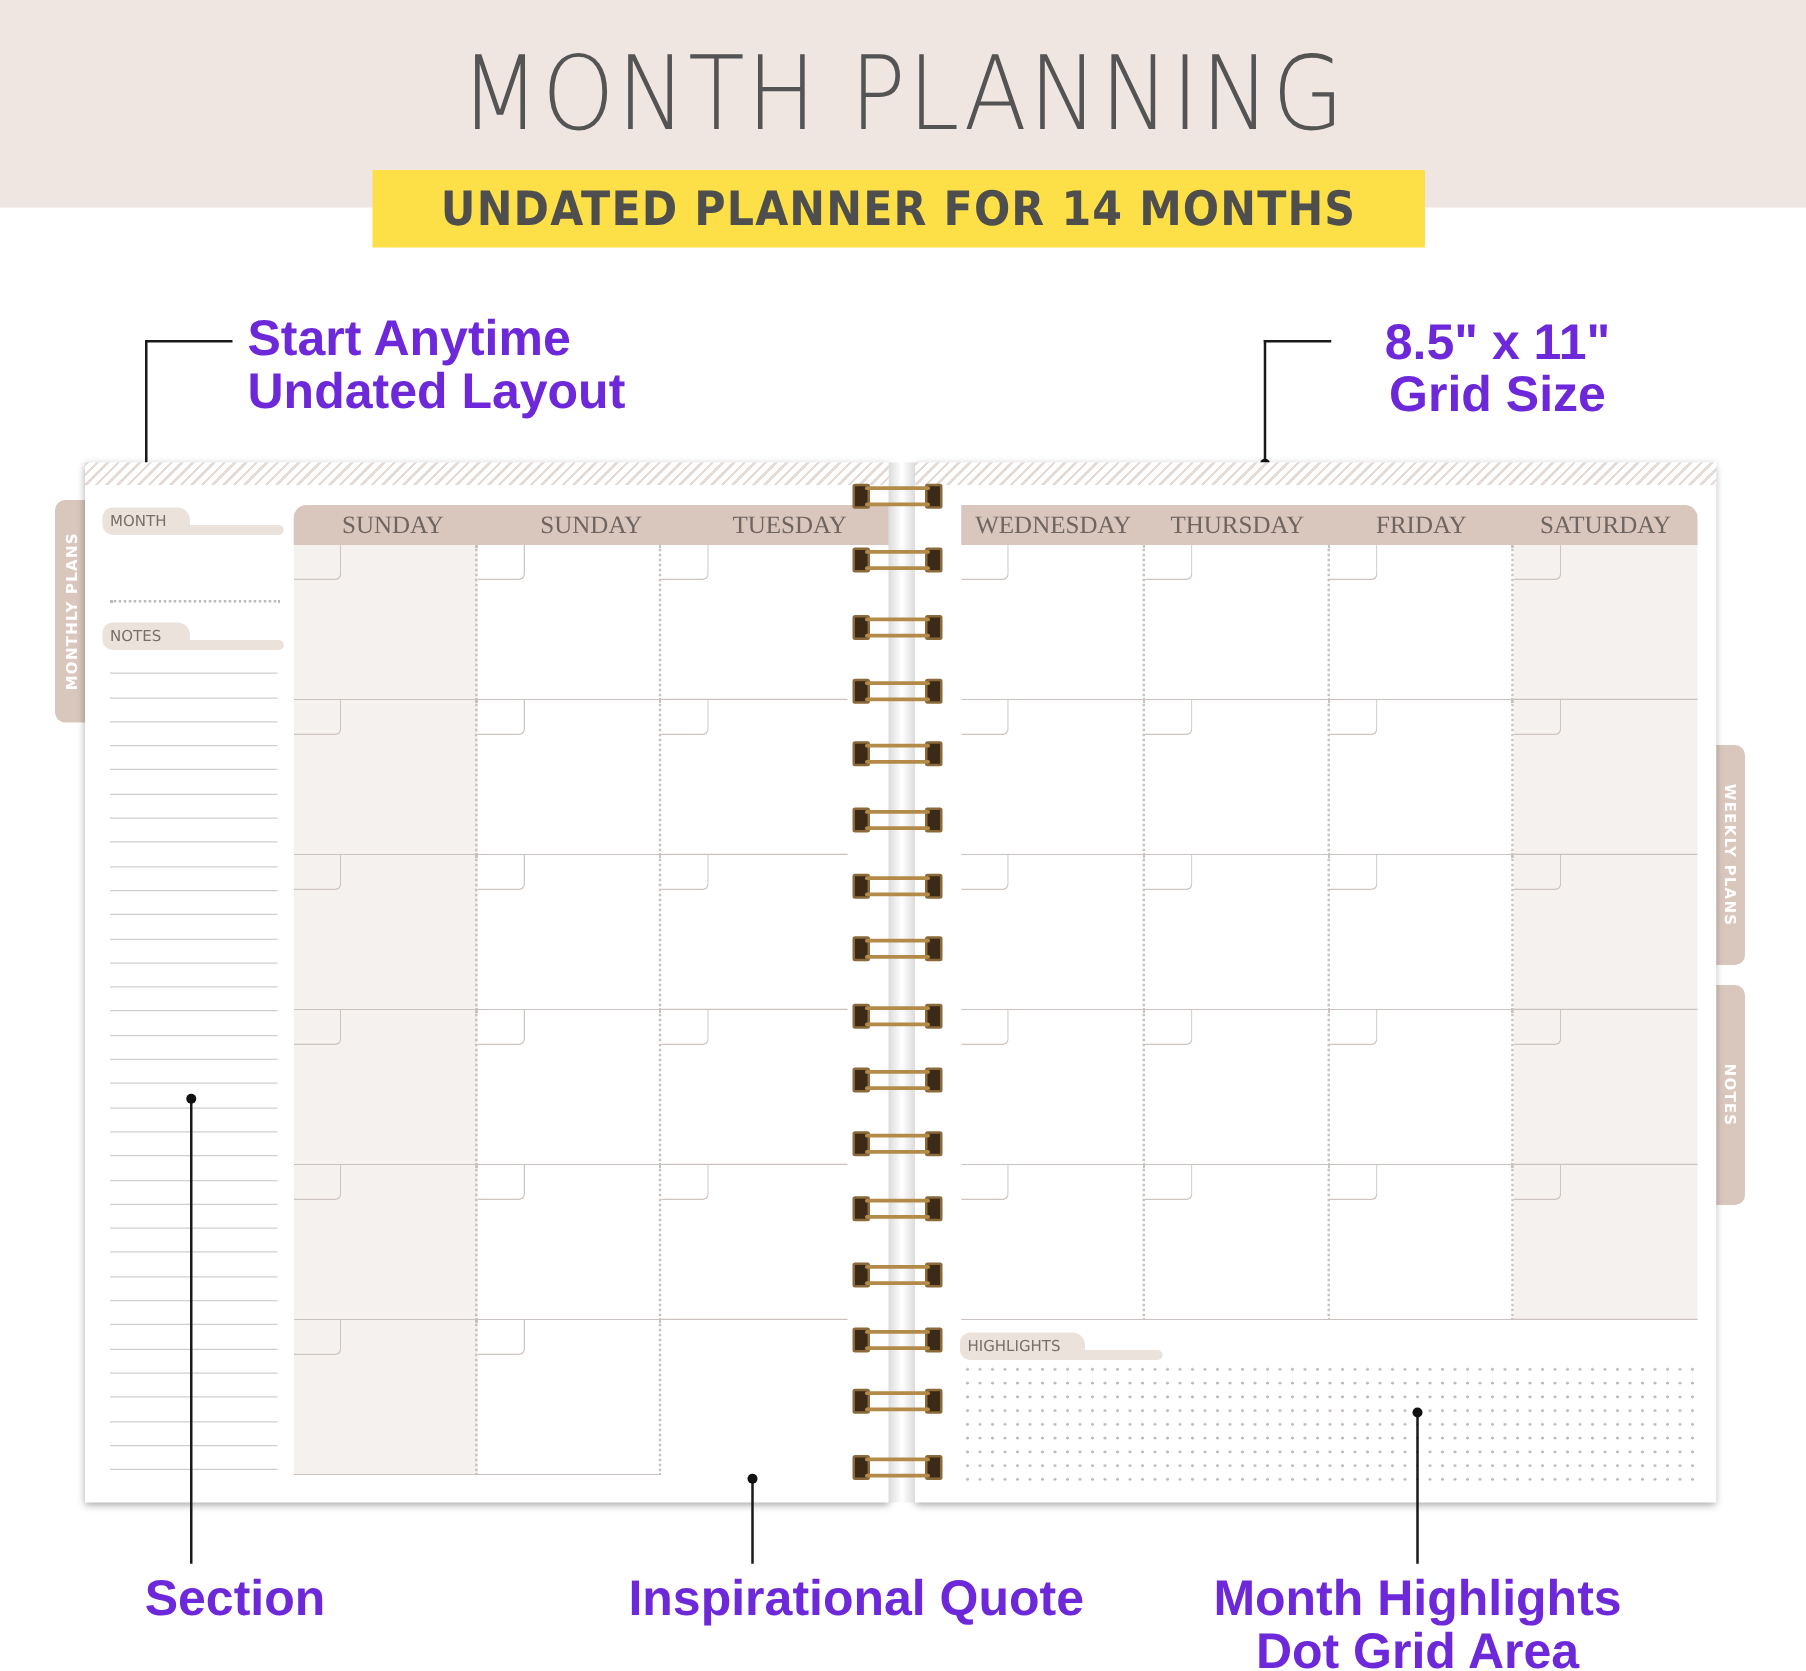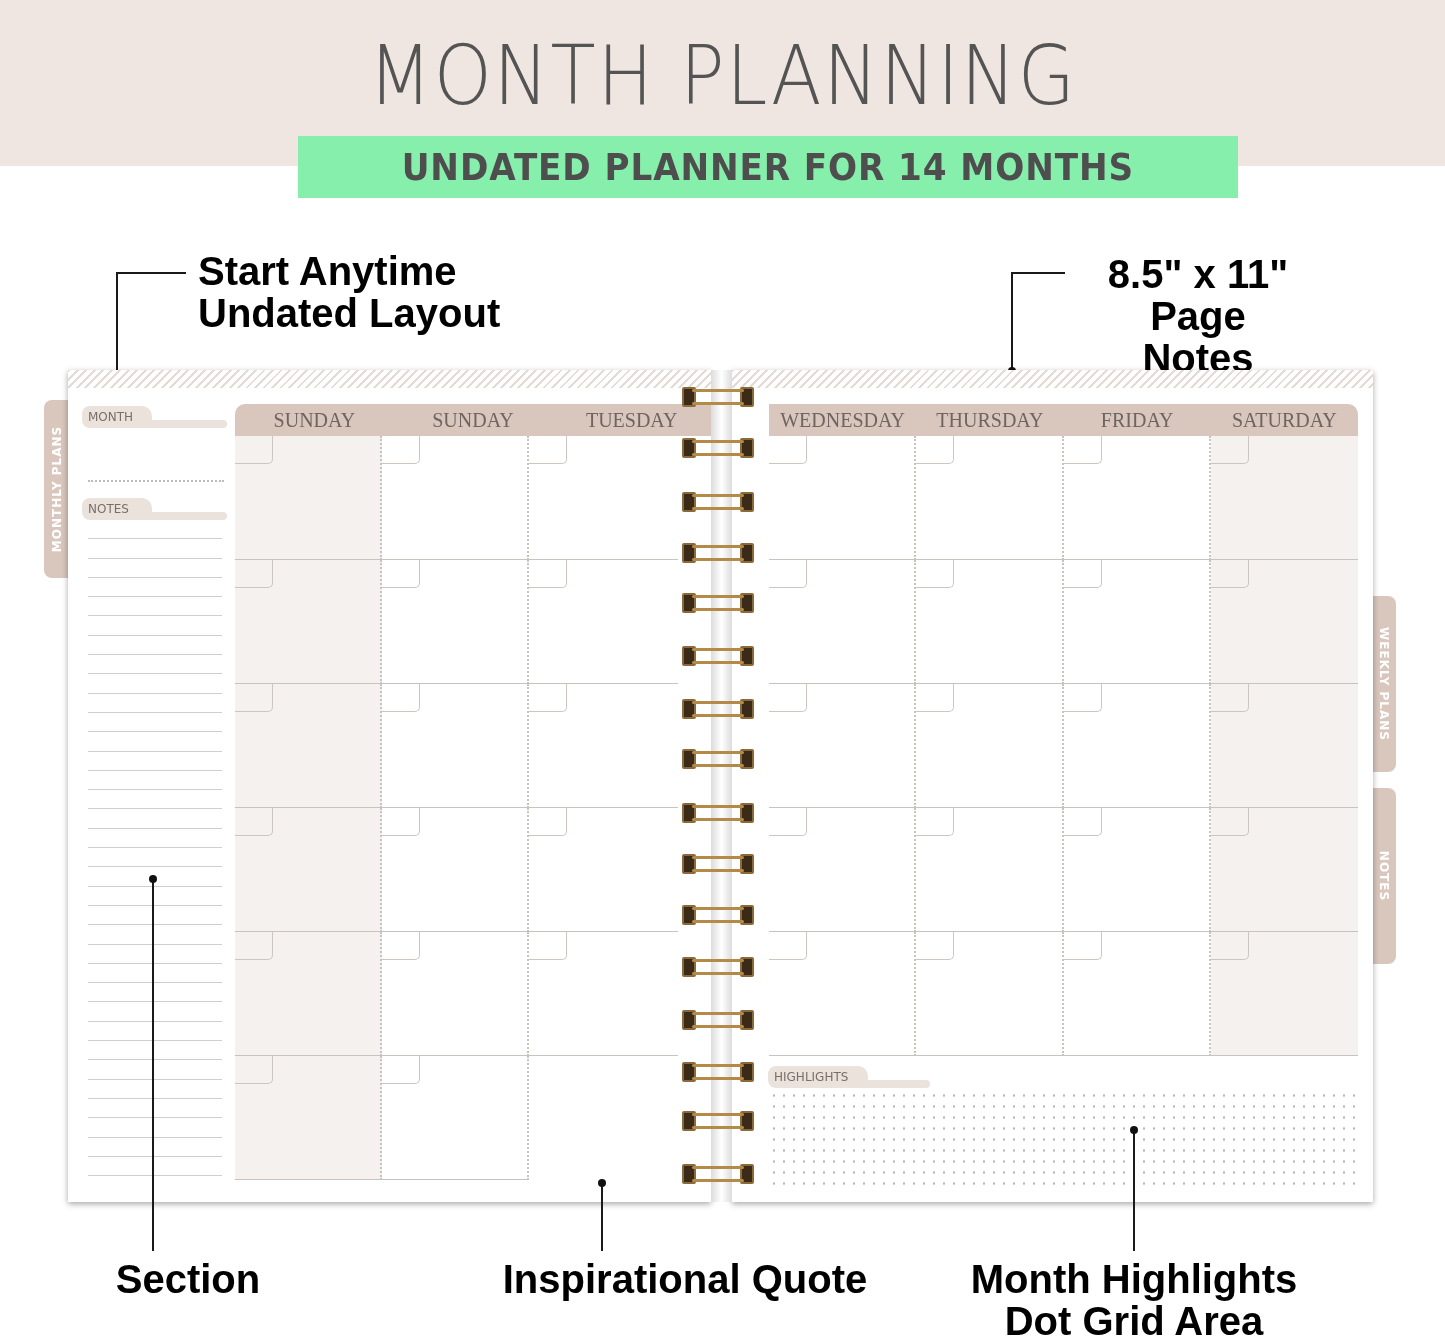--- a/index.html
+++ b/index.html
@@ -1,23 +1,23 @@
 <!DOCTYPE html>
 <html><head>
 <meta charset="utf-8">
 <style>
   * { box-sizing: border-box; margin: 0; padding: 0; }
   body { width: 1445px; height: 1337px; background: #ffffff; position: relative; overflow: hidden; font-family: "DejaVu Sans", sans-serif; }
 
   .header-band { position: absolute; left: 0; top: 0; width: 1445px; height: 166px; background: #efe6e1; }
   .main-title { position: absolute; left: 0; top: 28px; width: 1445px; text-align: center; font-family: "DejaVu Sans", sans-serif; font-weight: 300; font-size: 82px; color: #545454; letter-spacing: 2px; transform: scaleX(0.9); }
-  .subtitle-bar { position: absolute; left: 298px; top: 136px; width: 940px; height: 62px; background: #86efac; display: flex; align-items: center; justify-content: center; }
+  .subtitle-bar { position: absolute; left: 298px; top: 136px; width: 842px; height: 62px; background: #fde047; display: flex; align-items: center; justify-content: center; }
   .subtitle-text { font-family: "DejaVu Sans", sans-serif; font-weight: bold; font-size: 38px; color: #4e4e4e; letter-spacing: 1px; transform: scaleX(0.9); white-space: nowrap; }
 
-  .callout { position: absolute; font-family: "Liberation Sans", sans-serif; font-weight: bold; color: #000000; font-size: 40px; line-height: 42px; }
+  .callout { position: absolute; font-family: "Liberation Sans", sans-serif; font-weight: bold; color: #6d28d9; font-size: 40px; line-height: 42px; }
   .line-v { position: absolute; width: 2px; background: #1a1a1a; }
   .line-h { position: absolute; height: 2px; background: #1a1a1a; }
   .dot { position: absolute; width: 8px; height: 8px; border-radius: 50%; background: #111; }
 
   .page { position: absolute; background: #fff; box-shadow: 0 2px 6px rgba(0,0,0,0.35); }
   .page-left { left: 68px; top: 370px; width: 643px; height: 832px; padding-left: 24px; }
   .page-right { left: 732px; top: 370px; width: 641px; height: 832px; }
   .hatch { position: absolute; left: 0; top: 0; right: 0; height: 18px; background: repeating-linear-gradient(135deg, #e4dbd6 0 2px, #ffffff 2px 6px); }
 
   .side-tab { position: absolute; background: #d9c6bd; color: #fff; font-family: "DejaVu Sans", sans-serif; font-size: 12px; font-weight: bold; letter-spacing: 1px; display: flex; align-items: center; justify-content: center; }
@@ -70,21 +70,21 @@
 <div class="callout" style="left:198px; top:250px;">
   <div>Start Anytime</div>
   <div>Undated Layout</div>
 </div>
 <div class="line-h" style="left:116px; top:272px; width:70px;"></div>
 <div class="line-v" style="left:116px; top:272px; height:124px;"></div>
 <div class="dot" style="left:113px; top:393px;"></div>
 
 <div class="callout" style="left:1100px; top:253px; text-align:center; width:196px;">
   <div>8.5" x 11"</div>
-  <div>Page Notes</div>
+  <div>Grid Size</div>
 </div>
 <div class="line-h" style="left:1011px; top:272px; width:54px;"></div>
 <div class="line-v" style="left:1011px; top:272px; height:98px;"></div>
 <div class="dot" style="left:1008px; top:367px;"></div>
 
 <div class="side-tab tab-monthly">
     <span>MONTHLY PLANS</span>
   </div>
 <div class="side-tab tab-weekly">
     <span>WEEKLY PLANS</span>

